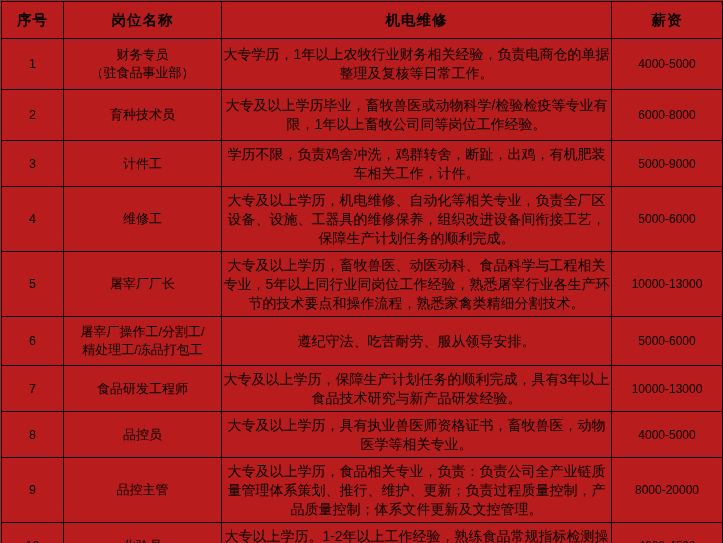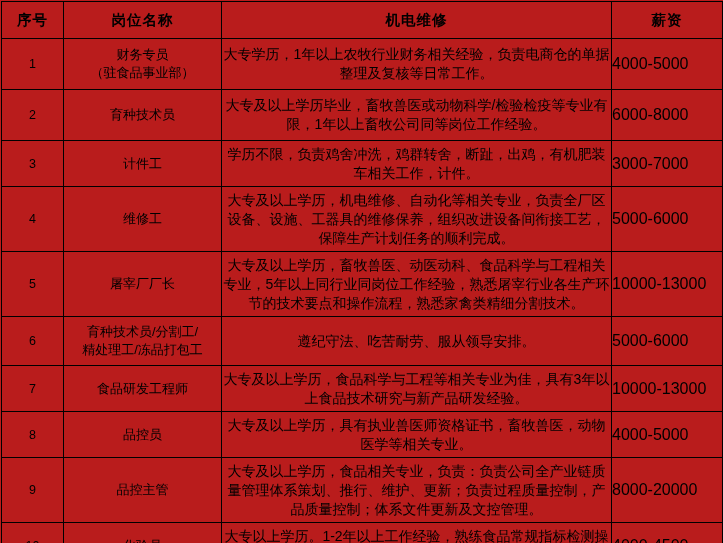--- a/index.html
+++ b/index.html
@@ -56,21 +56,22 @@
     display: block;
     white-space: nowrap;
   }
   td.req {
     font-size: 14px;
     line-height: 19px;
     padding: 5px 6px 5px 6px;
     text-align: center;
   }
   td.sal {
-    font-size: 16px;
+    text-align: center;
+    font-size: 12px;
     white-space: nowrap;
   }
   
   tr.r0 td { height: 50px; }
   tr.r1 td { height: 50px; }
   tr.r2 td { height: 45px; }
   tr.r3 td { height: 64px; }
   tr.r4 td { height: 64px; }
   tr.r5 td { height: 48px; }
   tr.r6 td { height: 45px; }
@@ -114,53 +115,53 @@
         </td>
         <td class="req">大专及以上学历毕业，畜牧兽医或动物科学/检验检疫等专业有限，1年以上畜牧公司同等岗位工作经验。</td>
         <td class="sal">6000-8000</td>
       </tr>
       <tr class="r2">
         <td class="idx">3</td>
         <td class="title">
           <span class="line">计件工</span>
         </td>
         <td class="req">学历不限，负责鸡舍冲洗，鸡群转舍，断趾，出鸡，有机肥装车相关工作，计件。</td>
-        <td class="sal">3000-7000</td>
+        <td class="sal">5000-9000</td>
       </tr>
       <tr class="r3">
         <td class="idx">4</td>
         <td class="title">
           <span class="line">维修工</span>
         </td>
         <td class="req">大专及以上学历，机电维修、自动化等相关专业，负责全厂区设备、设施、工器具的维修保养，组织改进设备间衔接工艺，保障生产计划任务的顺利完成。</td>
         <td class="sal">5000-6000</td>
       </tr>
       <tr class="r4">
         <td class="idx">5</td>
         <td class="title">
           <span class="line">屠宰厂厂长</span>
         </td>
         <td class="req">大专及以上学历，畜牧兽医、动医动科、食品科学与工程相关专业，5年以上同行业同岗位工作经验，熟悉屠宰行业各生产环节的技术要点和操作流程，熟悉家禽类精细分割技术。</td>
         <td class="sal">10000-13000</td>
       </tr>
       <tr class="r5">
         <td class="idx">6</td>
         <td class="title">
-          <span class="line">育种技术员/分割工/</span>
+          <span class="line">屠宰厂操作工/分割工/</span>
           <span class="line">精处理工/冻品打包工</span>
         </td>
         <td class="req">遵纪守法、吃苦耐劳、服从领导安排。</td>
         <td class="sal">5000-6000</td>
       </tr>
       <tr class="r6">
         <td class="idx">7</td>
         <td class="title">
           <span class="line">食品研发工程师</span>
         </td>
-        <td class="req">大专及以上学历，食品科学与工程等相关专业为佳，具有3年以上食品技术研究与新产品研发经验。</td>
+        <td class="req">大专及以上学历，保障生产计划任务的顺利完成，具有3年以上食品技术研究与新产品研发经验。</td>
         <td class="sal">10000-13000</td>
       </tr>
       <tr class="r7">
         <td class="idx">8</td>
         <td class="title">
           <span class="line">品控员</span>
         </td>
         <td class="req">大专及以上学历，具有执业兽医师资格证书，畜牧兽医，动物医学等相关专业。</td>
         <td class="sal">4000-5000</td>
       </tr>

